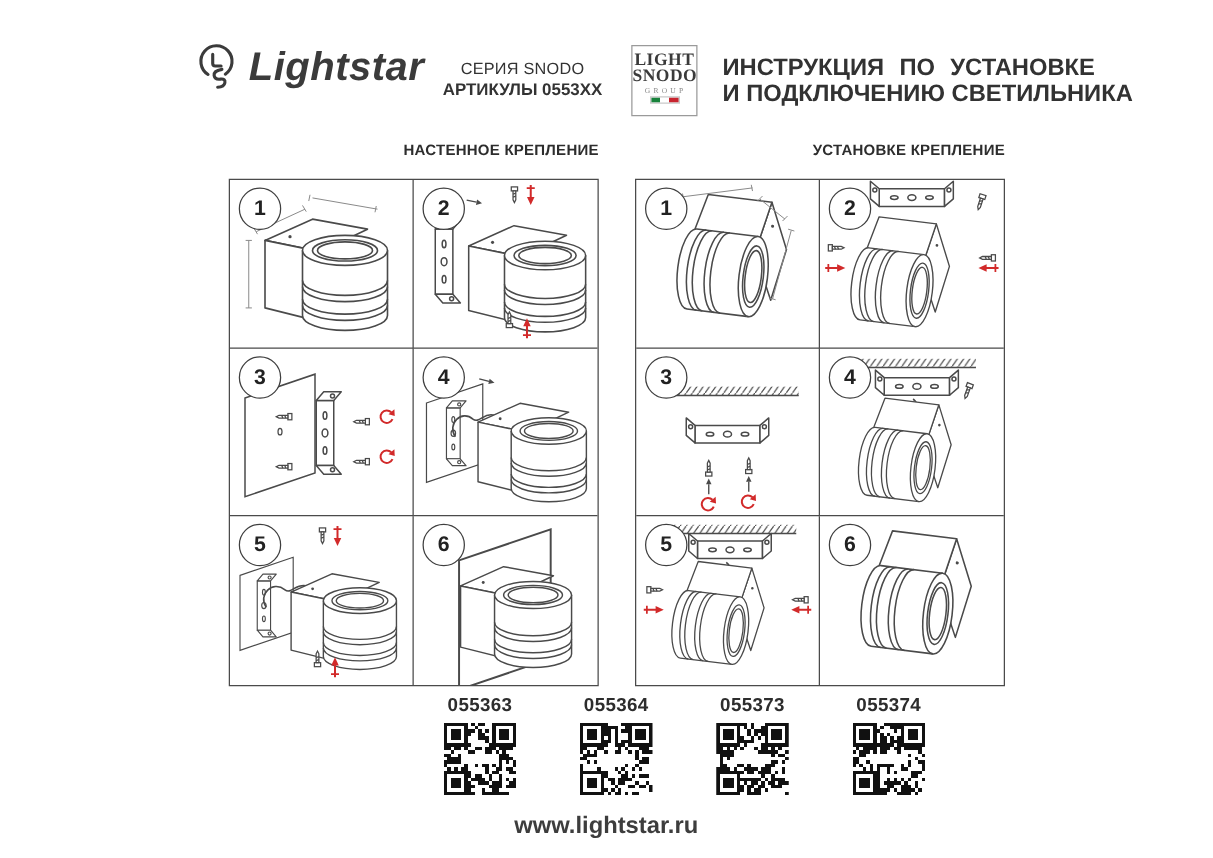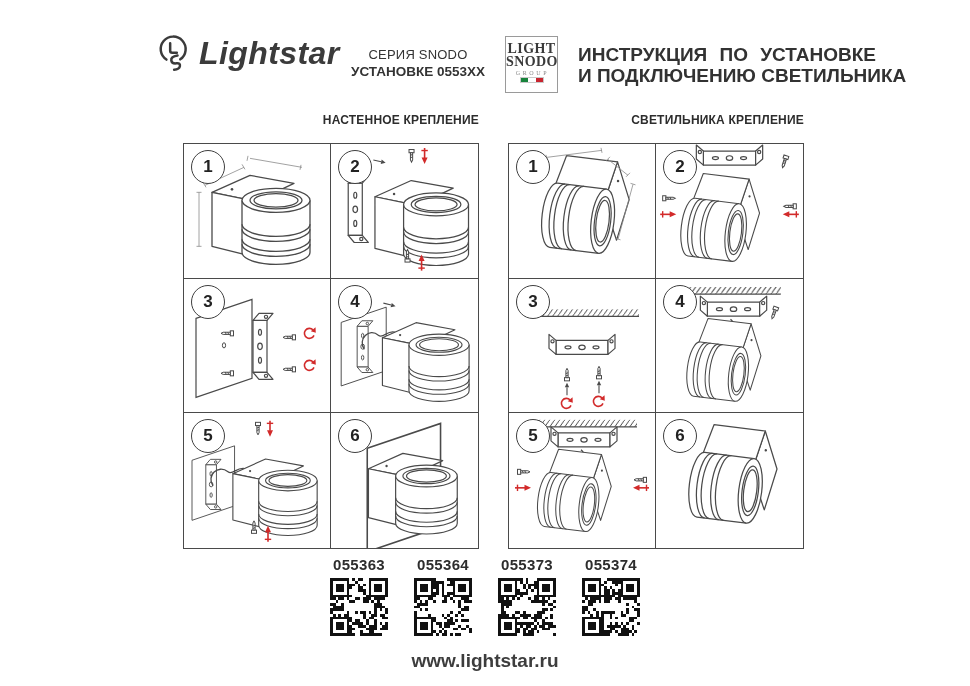--- a/index.html
+++ b/index.html
@@ -34,21 +34,21 @@
   .cell{position:relative;border-right:1px solid #4a4a4a;border-bottom:1px solid #4a4a4a;}
   .cell:nth-child(2n){border-right:none;}
   .cell:nth-child(n+5){border-bottom:none;}
   .stepnum{position:absolute;left:7px;top:6px;width:34px;height:34px;border:1.6px solid #3f3f3f;
            border-radius:50%;display:flex;align-items:center;justify-content:center;
            font-size:17px;font-weight:700;color:#222;background:#fff;z-index:2;box-sizing:border-box;}
   .cell svg.art{position:absolute;left:0;top:0;width:100%;height:100%;}
 
   
   .qr-row{position:absolute;left:330px;top:556px;display:flex;gap:26px;}
-  .qr-col{width:58px;text-align:center;}
+  .qr-col{width:58px;text-align:center;margin-left:25px;}
   .qr-label{font-size:15px;font-weight:700;margin-bottom:5px;letter-spacing:.3px;color:#2d2d2d;}
   .qr-box{width:58px;height:58px;display:block;background:#fff;}
 
   .footer{position:absolute;left:0;top:650px;width:100%;text-align:center;
           font-size:19px;font-weight:700;color:#3d3d3d;}
 </style>
 </head>
 <body>
 
 <div class="page">
@@ -112,37 +112,37 @@
         <path d="M9.2,22.8 A11,11 0 1 1 21.4,22.6"></path>
         <path d="M12.5,8.5 V15 Q12.5,16.8 14.3,16.8 H18.4"></path>
         <path d="M19,19.2 Q13,20.2 13.5,23.6 Q14,26.6 18,26.1 Q21.6,25.6 21.1,28.6 Q20.6,31.6 16,31.8"></path>
       </g>
     </svg>
     <span class="brand-name">Lightstar</span>
   </div>
 
   <div class="series">
     <div class="series-l1">СЕРИЯ SNODO</div>
-    <div class="series-l2">УСТАНОВКЕ 0553XX</div>
+    <div class="series-l2">АРТИКУЛЫ 0553XX</div>
   </div>
 
   <div class="lsg">
     <div class="lsg-l1">LIGHT</div>
     <div class="lsg-l2">SNODO</div>
     <div class="lsg-l3">GROUP</div>
     <div class="lsg-flag"></div>
   </div>
 
   <div class="instr">
     <div class="instr-l1">ИНСТРУКЦИЯ ПО УСТАНОВКЕ</div>
     <div class="instr-l2">И ПОДКЛЮЧЕНИЮ СВЕТИЛЬНИКА</div>
   </div>
 
   <div class="sec-title t-wall">НАСТЕННОЕ КРЕПЛЕНИЕ</div>
-  <div class="sec-title t-ceil">СВЕТИЛЬНИКА КРЕПЛЕНИЕ</div>
+  <div class="sec-title t-ceil">УСТАНОВКЕ КРЕПЛЕНИЕ</div>
 
   <div class="grid g-wall">
 
     <div class="cell">
       <div class="stepnum">1</div>
       <svg class="art" viewBox="0 0 146 133">
         <g transform="translate(20,18)">
             <use href="#lampW"></use>
           </g>
         <g stroke="#8a8a8a" stroke-width="0.8" fill="none">

